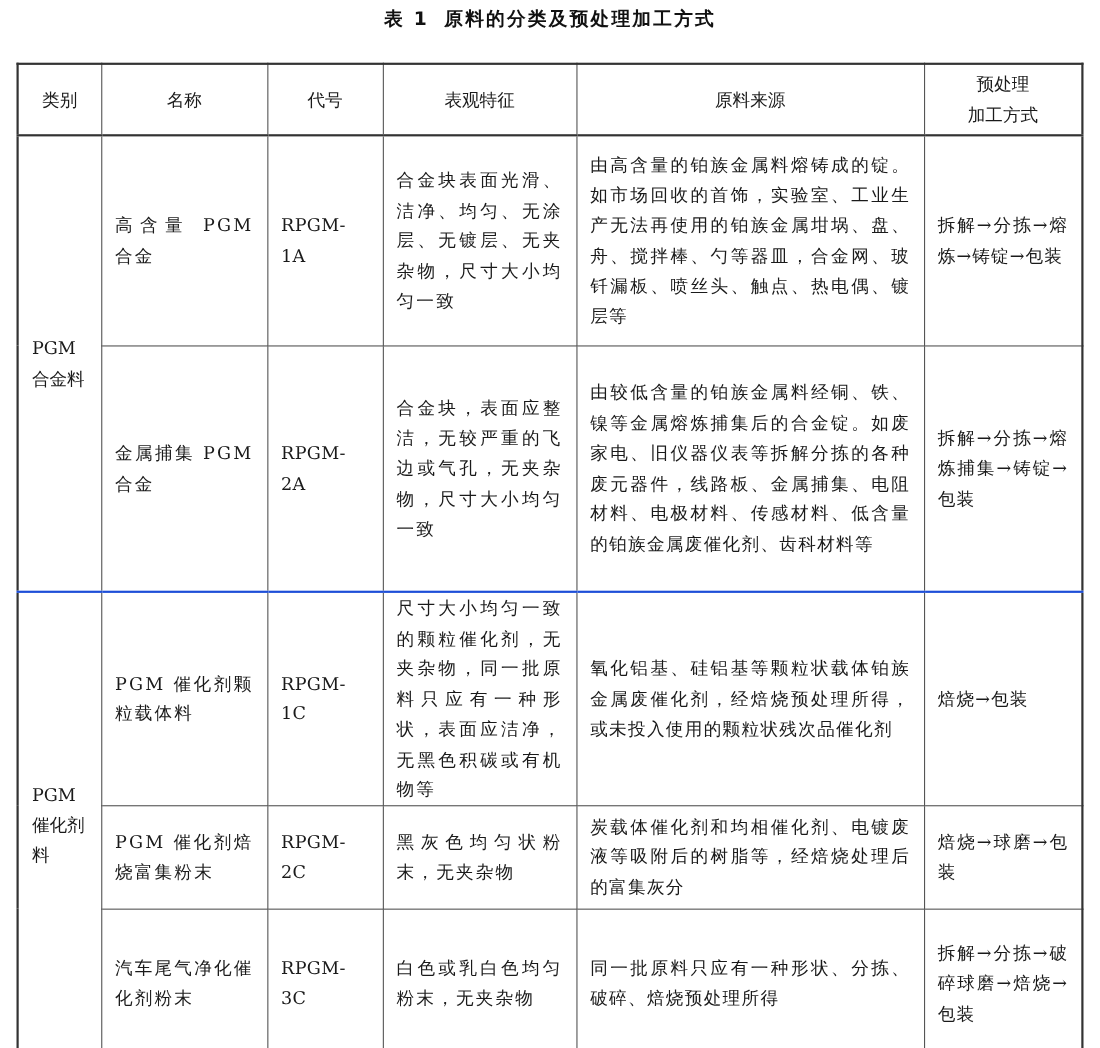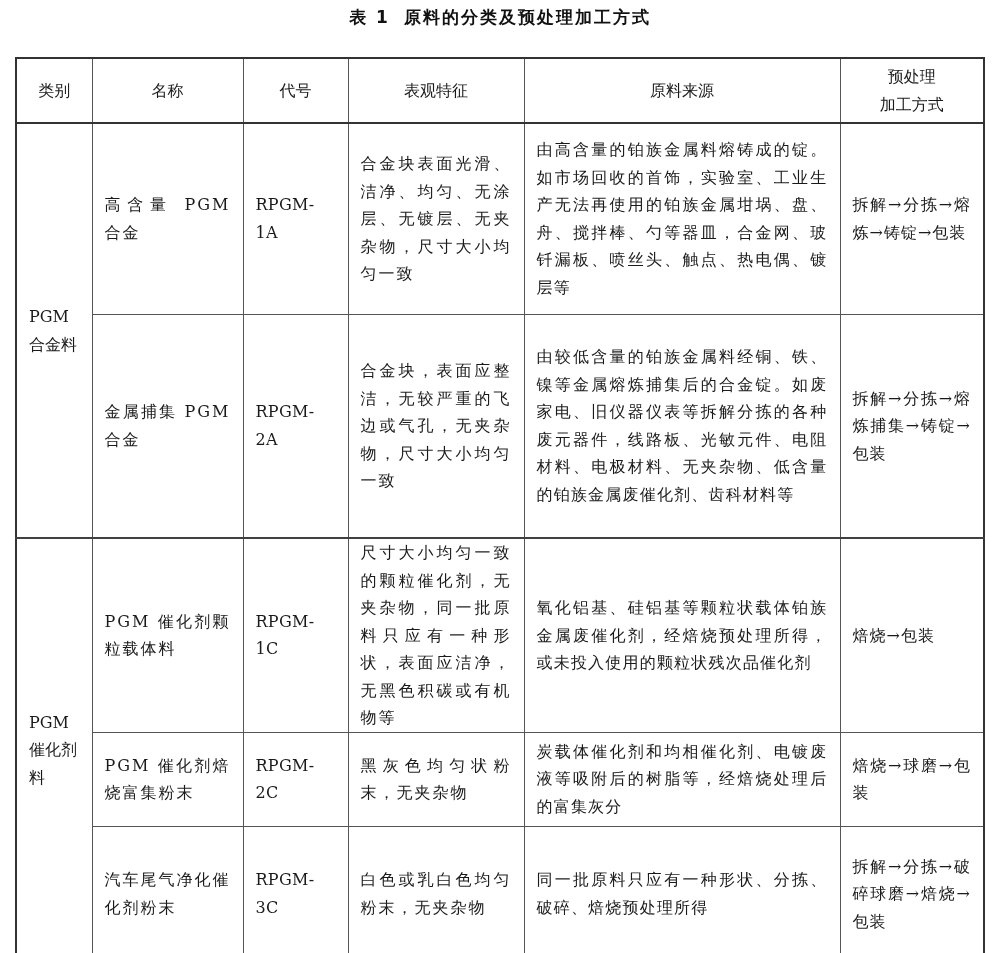--- a/index.html
+++ b/index.html
@@ -62,21 +62,21 @@
       letter-spacing: 0.3px;
     }
     td.name, td.feat, td.src, td.proc {
       text-align: justify;
       text-justify: inter-character;
     }
     td.feat { letter-spacing: 2px; padding: 0 10px 0 12px; margin-left: 32px; }
     td.src { letter-spacing: 1.2px; padding: 0 10px 0 16px; }
     td.name { letter-spacing: 2px; padding: 0 12px 0 14px; }
     td.proc { letter-spacing: 1px; padding: 0 8px 0 14px; }
-    tr.group-sep td { border-top: 2px solid #404040; }
+    tr.group-sep td { border-top: 2px solid #1d4ed8; }
     .row-1 { height: 191px; }
     .row-2 { height: 224px; }
     .row-3 { height: 192px; }
     .row-4 { height: 94px; }
     .row-5 { height: 136px; }
   </style>
 </head>
 <body>
 
 <div class="title">
@@ -111,21 +111,21 @@
       <td class="name">高含量 PGM 合金</td>
       <td class="code">RPGM-1A</td>
       <td class="feat">合金块表面光滑、洁净、均匀、无涂层、无镀层、无夹杂物，尺寸大小均匀一致</td>
       <td class="src">由高含量的铂族金属料熔铸成的锭。如市场回收的首饰，实验室、工业生产无法再使用的铂族金属坩埚、盘、舟、搅拌棒、勺等器皿，合金网、玻钎漏板、喷丝头、触点、热电偶、镀层等</td>
       <td class="proc">拆解→分拣→熔炼→铸锭→包装</td>
     </tr>
     <tr class="row-2">
       <td class="name">金属捕集 PGM 合金</td>
       <td class="code">RPGM-2A</td>
       <td class="feat">合金块，表面应整洁，无较严重的飞边或气孔，无夹杂物，尺寸大小均匀一致</td>
-      <td class="src">由较低含量的铂族金属料经铜、铁、镍等金属熔炼捕集后的合金锭。如废家电、旧仪器仪表等拆解分拣的各种废元器件，线路板、光敏元件、电阻材料、电极材料、无夹杂物、低含量的铂族金属废催化剂、齿科材料等</td>
+      <td class="src">由较低含量的铂族金属料经铜、铁、镍等金属熔炼捕集后的合金锭。如废家电、旧仪器仪表等拆解分拣的各种废元器件，线路板、金属捕集、电阻材料、电极材料、传感材料、低含量的铂族金属废催化剂、齿科材料等</td>
       <td class="proc">拆解→分拣→熔炼捕集→铸锭→包装</td>
     </tr>
     <tr class="row-3 group-sep">
       <td class="cat" rowspan="3">PGM 催化剂料</td>
       <td class="name">PGM 催化剂颗粒载体料</td>
       <td class="code">RPGM-1C</td>
       <td class="feat">尺寸大小均匀一致的颗粒催化剂，无夹杂物，同一批原料只应有一种形状，表面应洁净，无黑色积碳或有机物等</td>
       <td class="src">氧化铝基、硅铝基等颗粒状载体铂族金属废催化剂，经焙烧预处理所得，或未投入使用的颗粒状残次品催化剂</td>
       <td class="proc">焙烧→包装</td>
     </tr>

